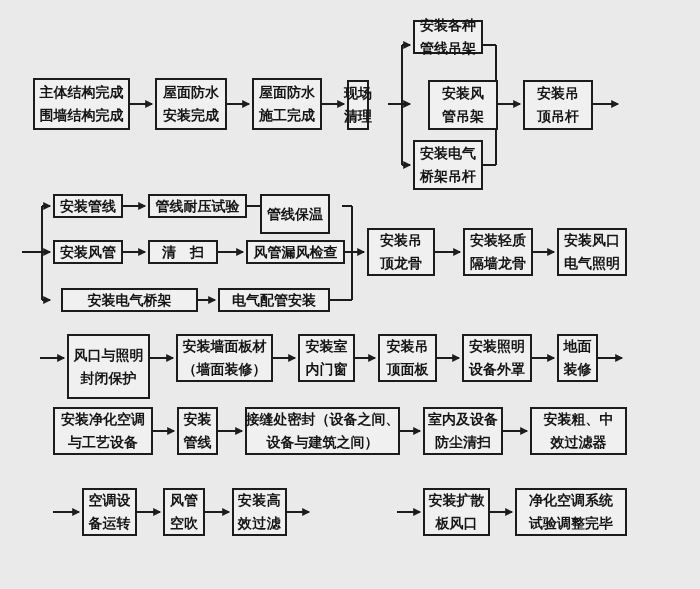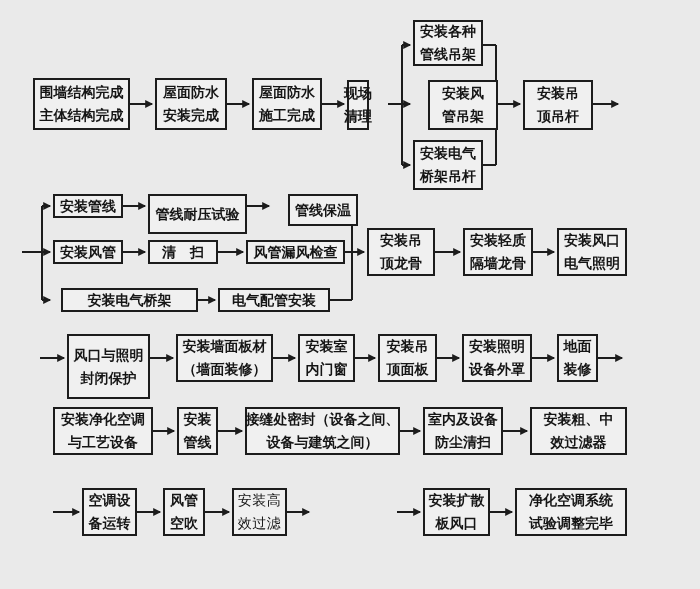--- a/index.html
+++ b/index.html
@@ -15,21 +15,21 @@
   #arrowhead path{fill:var(--line,#1c1c1c);}
   .box{
     position:absolute;box-sizing:border-box;
     border:2px solid var(--line,#1c1c1c);
     background:var(--boxfill,#f0f0f0);
     display:flex;flex-direction:column;align-items:center;justify-content:center;
     color:var(--text,#151515);
     font-size:14px;font-weight:bold;line-height:23px;text-align:center;
   }
   .box span{display:block;white-space:nowrap;}
-  .emph span{font-weight:400;letter-spacing:.5px;text-align:center;}
+  .emph span{font-weight:700;letter-spacing:.5px;text-align:center;}
 </style>
 </head>
 <body>
 
 <div id="canvas">
 
   <svg id="connectors" width="700" height="589">
     <defs>
       <marker id="arrowhead" viewBox="0 0 10 10" refX="8.5" refY="5" markerUnits="userSpaceOnUse" markerWidth="9" markerHeight="8" orient="auto">
         <path d="M0,0 L10,5 L0,10 Z"></path>
@@ -94,59 +94,59 @@
       <line x1="53" y1="512" x2="79" y2="512" marker-end="url(#arrowhead)"></line>
       <line x1="137" y1="512" x2="160" y2="512" marker-end="url(#arrowhead)"></line>
       <line x1="205" y1="512" x2="229" y2="512" marker-end="url(#arrowhead)"></line>
       <line x1="287" y1="512" x2="309" y2="512" marker-end="url(#arrowhead)"></line>
       <line x1="397" y1="512" x2="420" y2="512" marker-end="url(#arrowhead)"></line>
       <line x1="490" y1="512" x2="512" y2="512" marker-end="url(#arrowhead)"></line>
     </g>
   </svg>
 
   <div class="box" style="left:33px;top:78px;width:97px;height:52px">
+    <span>主体结构完成</span>
     <span>围墙结构完成</span>
-    <span>主体结构完成</span>
   </div>
   <div class="box" style="left:155px;top:78px;width:72px;height:52px">
     <span>屋面防水</span>
     <span>安装完成</span>
   </div>
   <div class="box" style="left:252px;top:78px;width:70px;height:52px">
     <span>屋面防水</span>
     <span>施工完成</span>
   </div>
   <div class="box" style="left:347px;top:80px;width:22px;height:50px">
     <span>现场</span>
     <span>清理</span>
   </div>
-  <div class="box" style="left:413px;top:20px;width:70px;height:46px">
+  <div class="box" style="left:413px;top:20px;width:70px;height:34px">
     <span>安装各种</span>
     <span>管线吊架</span>
   </div>
   <div class="box" style="left:428px;top:80px;width:70px;height:50px">
     <span>安装风</span>
     <span>管吊架</span>
   </div>
   <div class="box" style="left:413px;top:140px;width:70px;height:50px">
     <span>安装电气</span>
     <span>桥架吊杆</span>
   </div>
   <div class="box" style="left:523px;top:80px;width:70px;height:50px">
     <span>安装吊</span>
     <span>顶吊杆</span>
   </div>
 
   <div class="box" style="left:53px;top:194px;width:70px;height:24px">
     <span>安装管线</span>
   </div>
-  <div class="box" style="left:148px;top:194px;width:99px;height:40px">
+  <div class="box" style="left:148px;top:194px;width:99px;height:24px">
     <span>管线耐压试验</span>
   </div>
-  <div class="box" style="left:288px;top:194px;width:70px;height:32px">
+  <div class="box" style="left:260px;top:194px;width:70px;height:40px">
     <span>管线保温</span>
   </div>
   <div class="box" style="left:53px;top:240px;width:70px;height:24px">
     <span>安装风管</span>
   </div>
   <div class="box" style="left:148px;top:240px;width:70px;height:24px">
     <span>清　扫</span>
   </div>
   <div class="box" style="left:246px;top:240px;width:99px;height:24px">
     <span>风管漏风检查</span>

